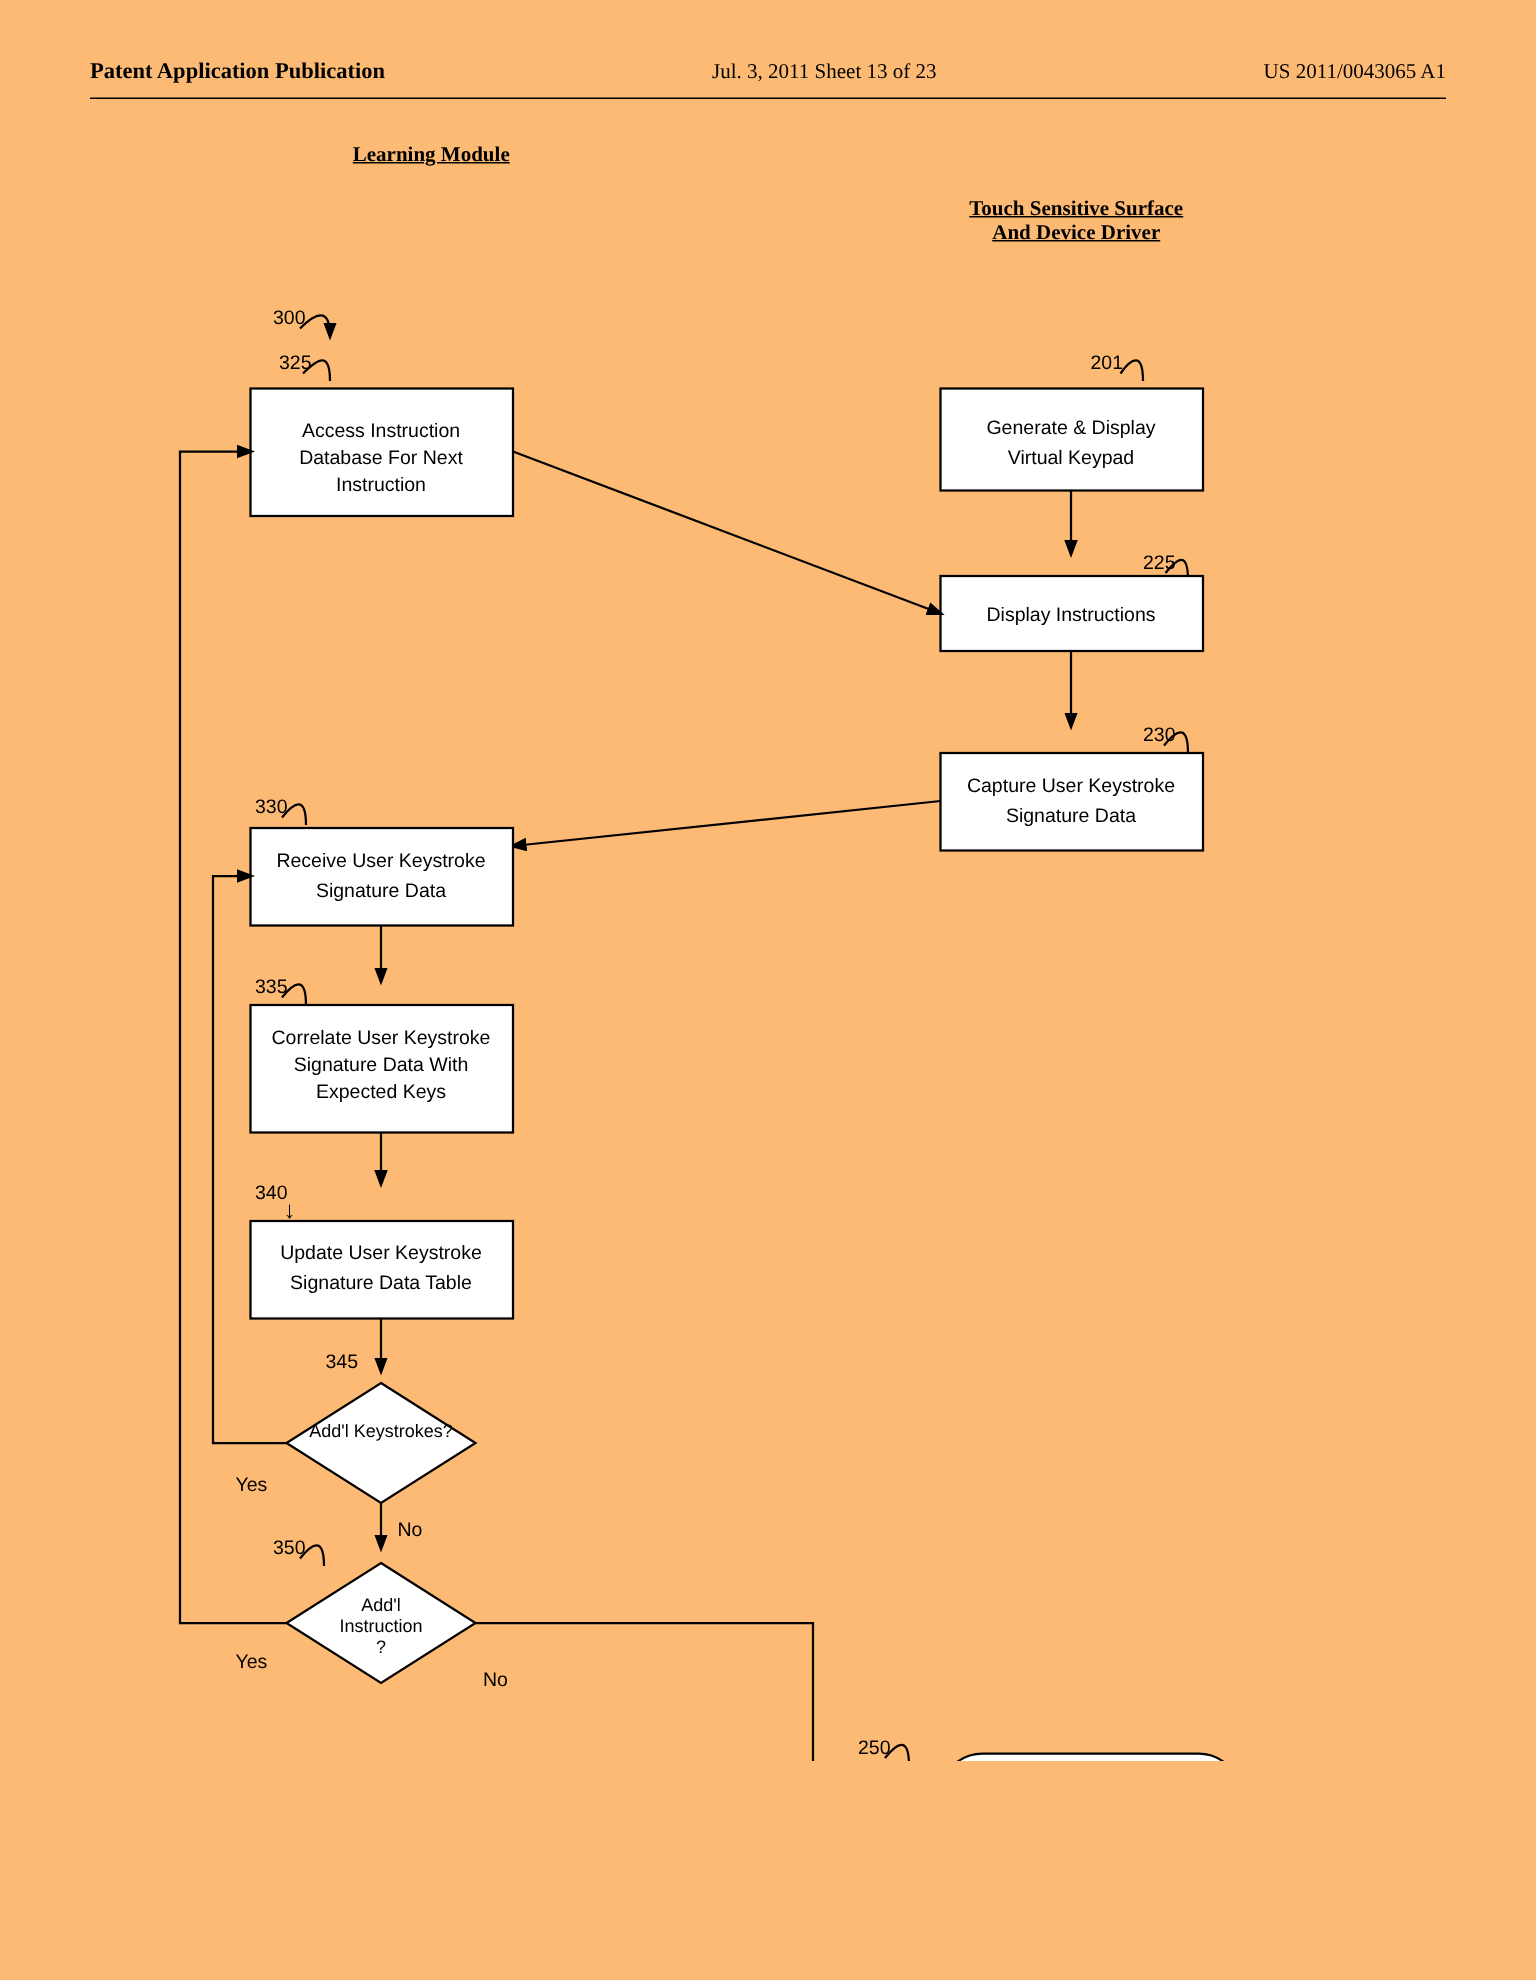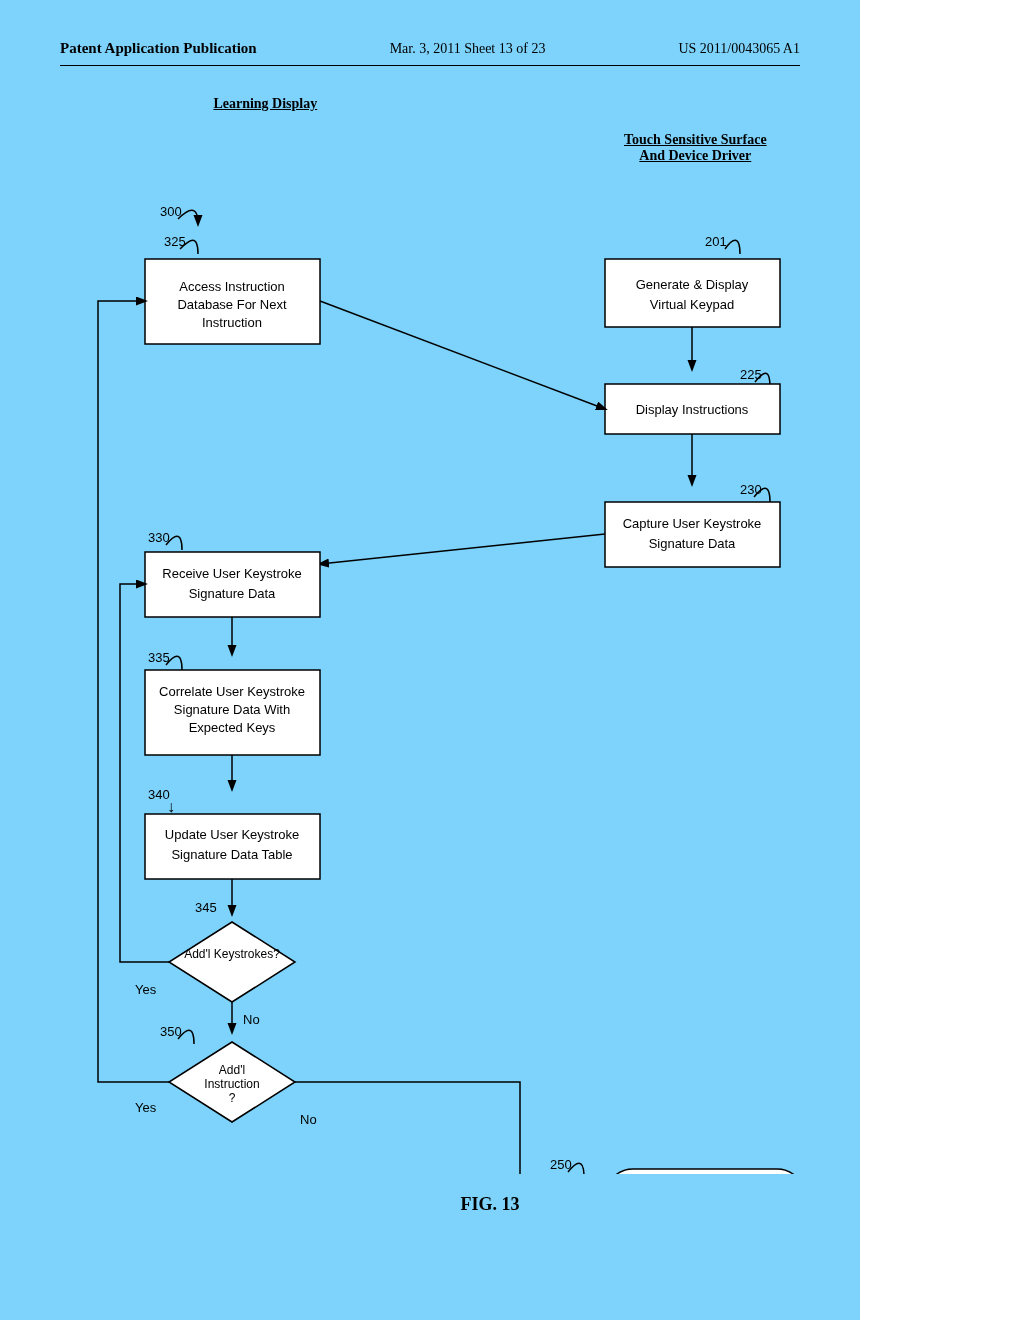--- a/index.html
+++ b/index.html
@@ -6,23 +6,23 @@
     body {
       background: #fff;
       font-family: 'Times New Roman', Times, serif;
       width: 1024px;
       min-height: 1320px;
       position: relative;
       overflow-x: hidden;
     }
 
     .page {
-      width: 860px;
+      width: 1024px;
       min-height: 1320px;
-      background: #7dd3fc;
+      background: #fdba74;
       position: relative;
       padding: 40px 60px;
     }
 
     
     .header {
       display: flex;
       justify-content: space-between;
       align-items: baseline;
       border-bottom: 1px solid #000;
@@ -75,28 +75,28 @@
       margin-top: 20px;
     }
   </style>
 </head>
 <body>
 
 <div class="page">
 
   <div class="header">
     <span class="header-left">Patent Application Publication</span>
-    <span class="header-center">Mar. 3, 2011   Sheet 13 of 23</span>
+    <span class="header-center">Jul. 3, 2011   Sheet 13 of 23</span>
     <span class="header-right">US 2011/0043065 A1</span>
   </div>
 
   <div class="diagram">
 
     <div class="col-labels">
-      <span class="col-label">Learning Display</span>
+      <span class="col-label">Learning Module</span>
       <span class="col-label" style="white-space:pre-line;margin-top:36px;">Touch Sensitive Surface
 And Device Driver</span>
     </div>
 
     <svg class="diagram-svg" width="860" height="1000" viewBox="0 0 860 1000">
 
       <text x="100" y="42" font-size="13" font-family="Arial, sans-serif">300</text>
 
       <path d="M118,45 C128,35 138,30 138,50" fill="none" stroke="#000" stroke-width="1.5" marker-end="url(#arrow)"></path>
 
@@ -198,15 +198,14 @@
       <text x="645" y="1018" font-size="13" text-anchor="middle" font-family="Arial, sans-serif">Inform User That</text>
       <text x="645" y="1038" font-size="13" text-anchor="middle" font-family="Arial, sans-serif">Learning Is Completed</text>
 
       <defs>
         <marker id="arrow" markerWidth="8" markerHeight="8" refX="6" refY="3" orient="auto">
           <path d="M0,0 L0,6 L8,3 z" fill="#000"></path>
         </marker>
       </defs>
     </svg>
 
-    <div class="fig-label">FIG. 13</div>
   </div>
 </div>
 
 </body></html>

